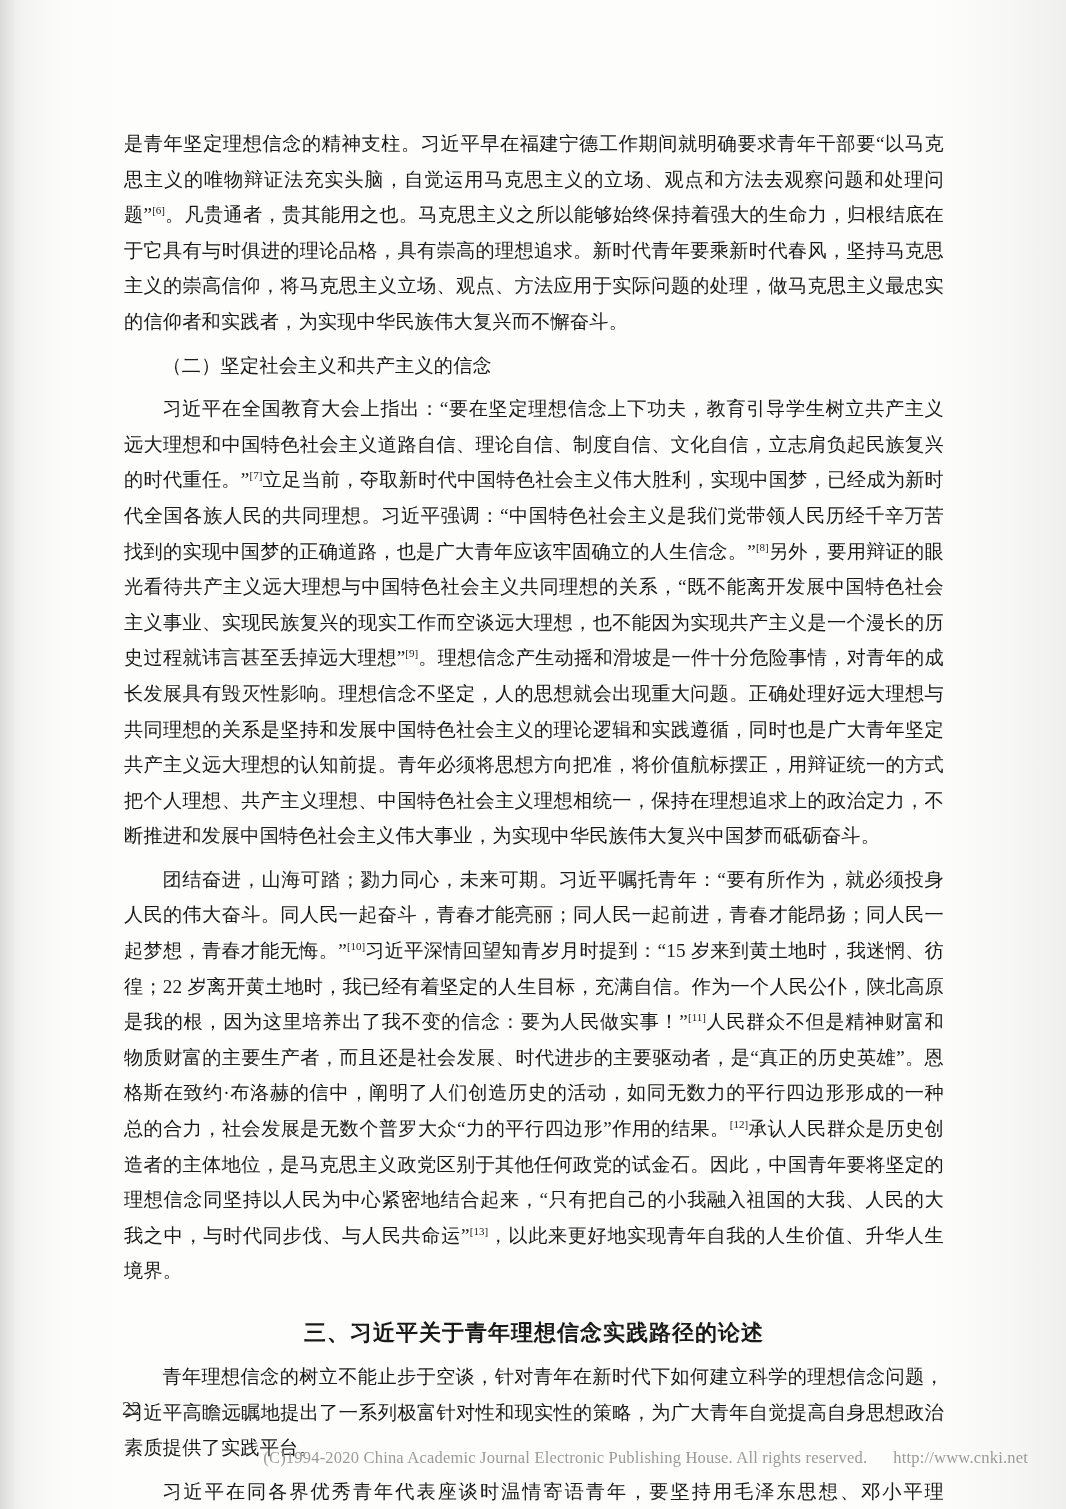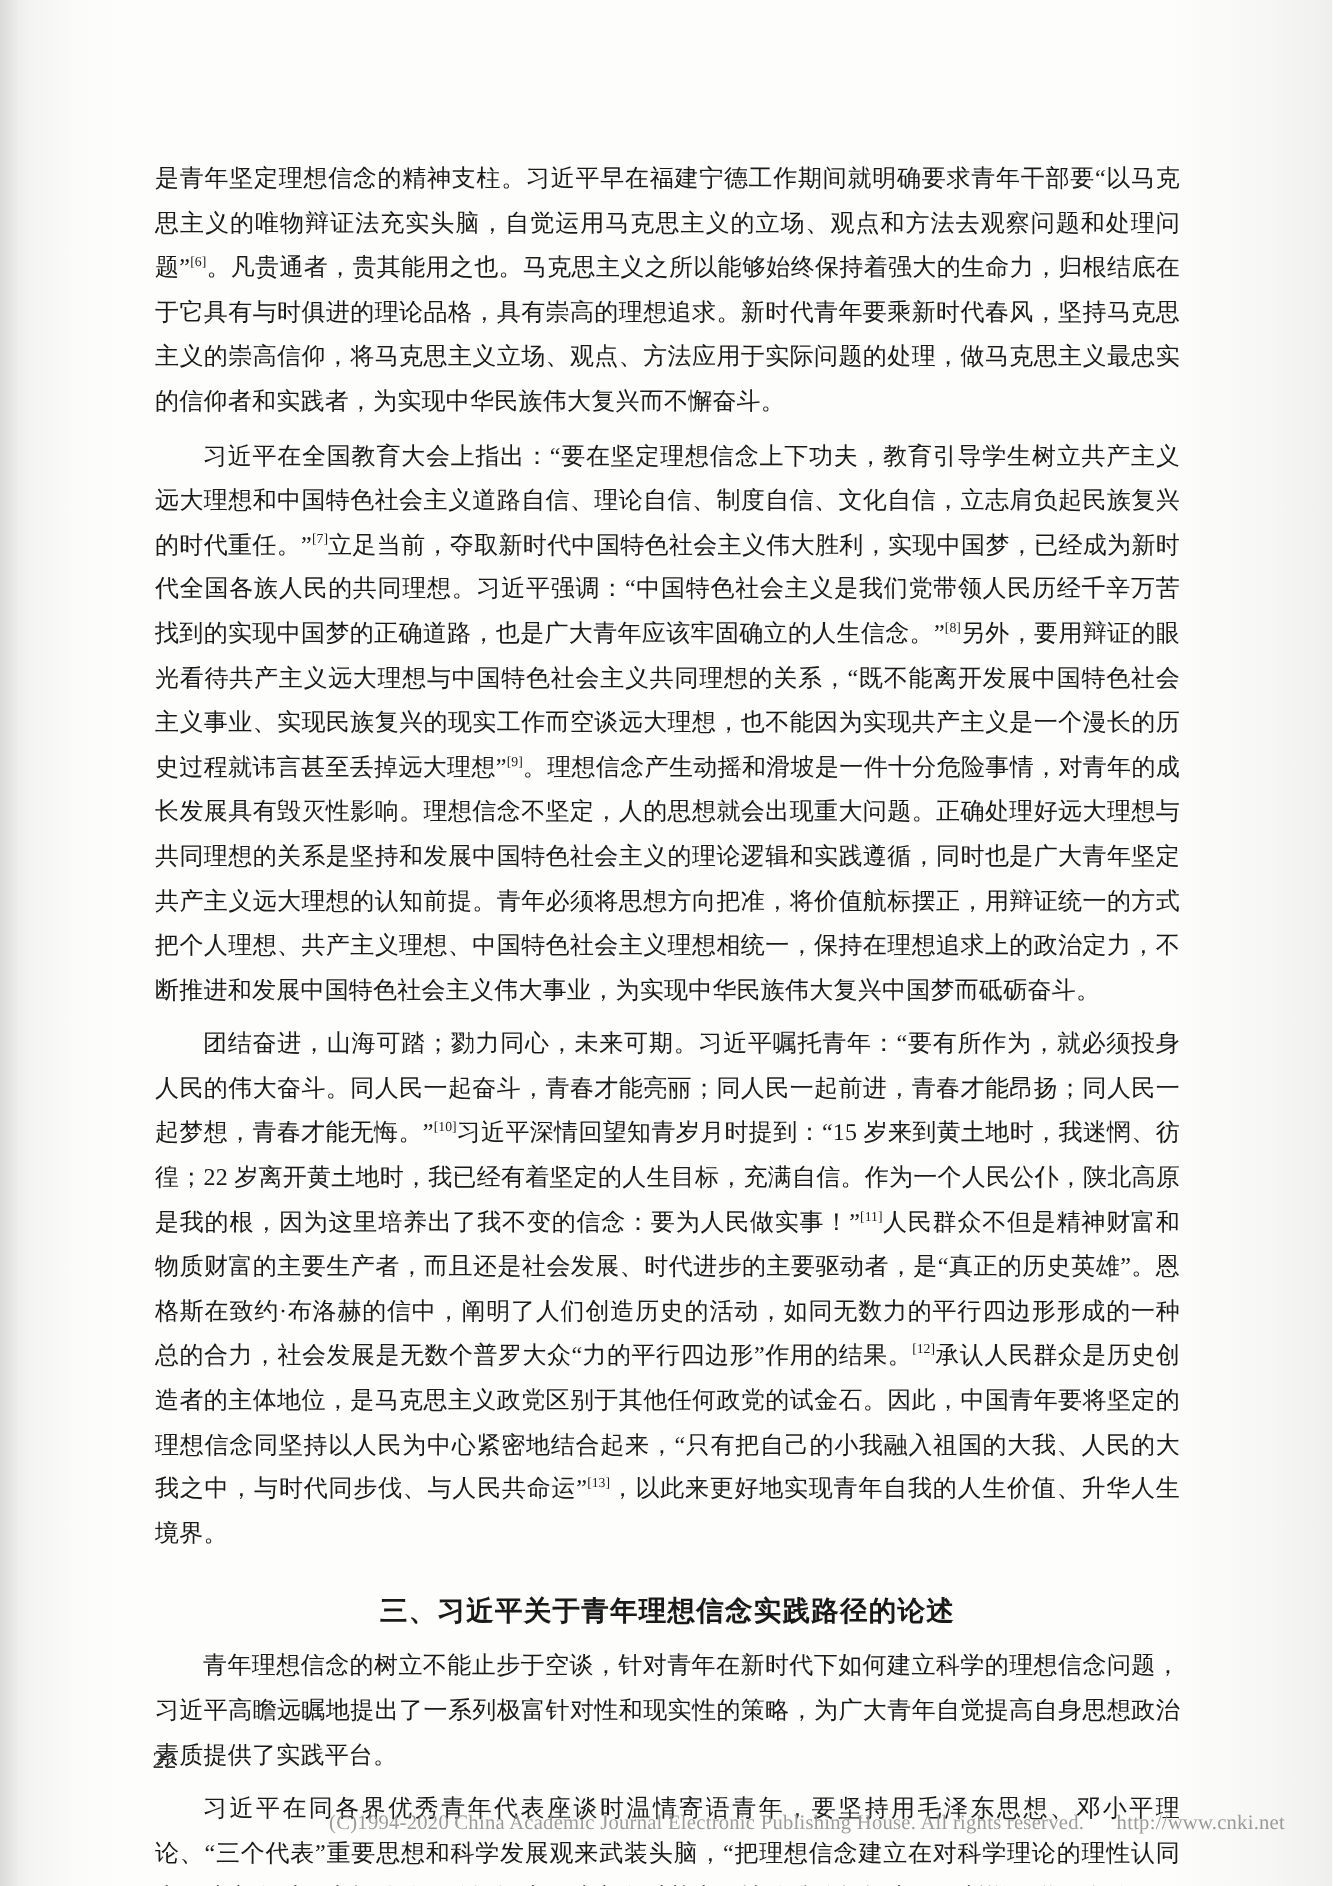--- a/index.html
+++ b/index.html
@@ -87,20 +87,21 @@
 </head>
 <body>
 
 <div class="page">
   <div class="content">
 
     <p>
       <span class="blk" style="display:inline">是青年坚定理想信念的精神支柱。习近平早在福建宁德工作期间就明确要求青年干部要“以马克思主义的唯物辩证法充实头脑，自觉运用马克思主义的立场、观点和方法去观察问题和处理问题”</span><sup>[6]</sup><span>。凡贵通者，贵其能用之也。马克思主义之所以能够始终保持着强大的生命力，归根结底在于它具有与时俱进的理论品格，具有崇高的理想追求。新时代青年要乘新时代春风，坚持马克思主义的崇高信仰，将马克思主义立场、观点、方法应用于实际问题的处理，做马克思主义最忠实的信仰者和实践者，为实现中华民族伟大复兴而不懈奋斗。</span>
     </p>
 
+    <p class="ind">（二）坚定社会主义和共产主义的信念</p>
 
     <p class="ind">
       <span>习近平在全国教育大会上指出：“要在坚定理想信念上下功夫，教育引导学生树立共产主义远大理想和中国特色社会主义道路自信、理论自信、制度自信、文化自信，立志肩负起民族复兴的时代重任。”</span><sup>[7]</sup><span>立足当前，夺取新时代中国特色社会主义伟大胜利，实现中国梦，已经成为新时代全国各族人民的共同理想。习近平强调：“中国特色社会主义是我们党带领人民历经千辛万苦找到的实现中国梦的正确道路，也是广大青年应该牢固确立的人生信念。”</span><sup>[8]</sup><span>另外，要用辩证的眼光看待共产主义远大理想与中国特色社会主义共同理想的关系，“既不能离开发展中国特色社会主义事业、实现民族复兴的现实工作而空谈远大理想，也不能因为实现共产主义是一个漫长的历史过程就讳言甚至丢掉远大理想”</span><sup>[9]</sup><span>。理想信念产生动摇和滑坡是一件十分危险事情，对青年的成长发展具有毁灭性影响。理想信念不坚定，人的思想就会出现重大问题。正确处理好远大理想与共同理想的关系是坚持和发展中国特色社会主义的理论逻辑和实践遵循，同时也是广大青年坚定共产主义远大理想的认知前提。青年必须将思想方向把准，将价值航标摆正，用辩证统一的方式把个人理想、共产主义理想、中国特色社会主义理想相统一，保持在理想追求上的政治定力，不断推进和发展中国特色社会主义伟大事业，为实现中华民族伟大复兴中国梦而砥砺奋斗。</span>
     </p>
 
 
     <p class="ind">
       <span>团结奋进，山海可踏；勠力同心，未来可期。习近平嘱托青年：“要有所作为，就必须投身人民的伟大奋斗。同人民一起奋斗，青春才能亮丽；同人民一起前进，青春才能昂扬；同人民一起梦想，青春才能无悔。”</span><sup>[10]</sup><span>习近平深情回望知青岁月时提到：“15 岁来到黄土地时，我迷惘、彷徨；22 岁离开黄土地时，我已经有着坚定的人生目标，充满自信。作为一个人民公仆，陕北高原是我的根，因为这里培养出了我不变的信念：要为人民做实事！”</span><sup>[11]</sup><span>人民群众不但是精神财富和物质财富的主要生产者，而且还是社会发展、时代进步的主要驱动者，是“真正的历史英雄”。恩格斯在致约·布洛赫的信中，阐明了人们创造历史的活动，如同无数力的平行四边形形成的一种总的合力，社会发展是无数个普罗大众“力的平行四边形”作用的结果。</span><sup>[12]</sup><span>承认人民群众是历史创造者的主体地位，是马克思主义政党区别于其他任何政党的试金石。因此，中国青年要将坚定的理想信念同坚持以人民为中心紧密地结合起来，“只有把自己的小我融入祖国的大我、人民的大我之中，与时代同步伐、与人民共命运”</span><sup>[13]</sup><span>，以此来更好地实现青年自我的人生价值、升华人生境界。</span>
     </p>
 

